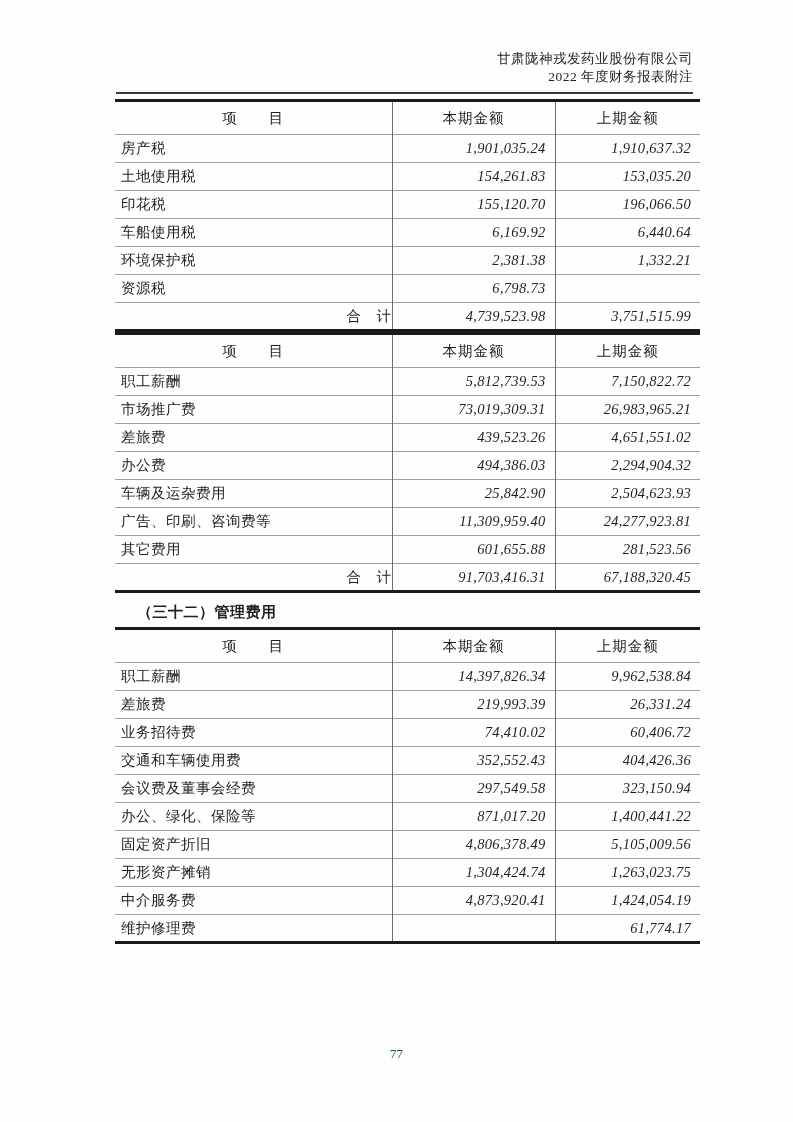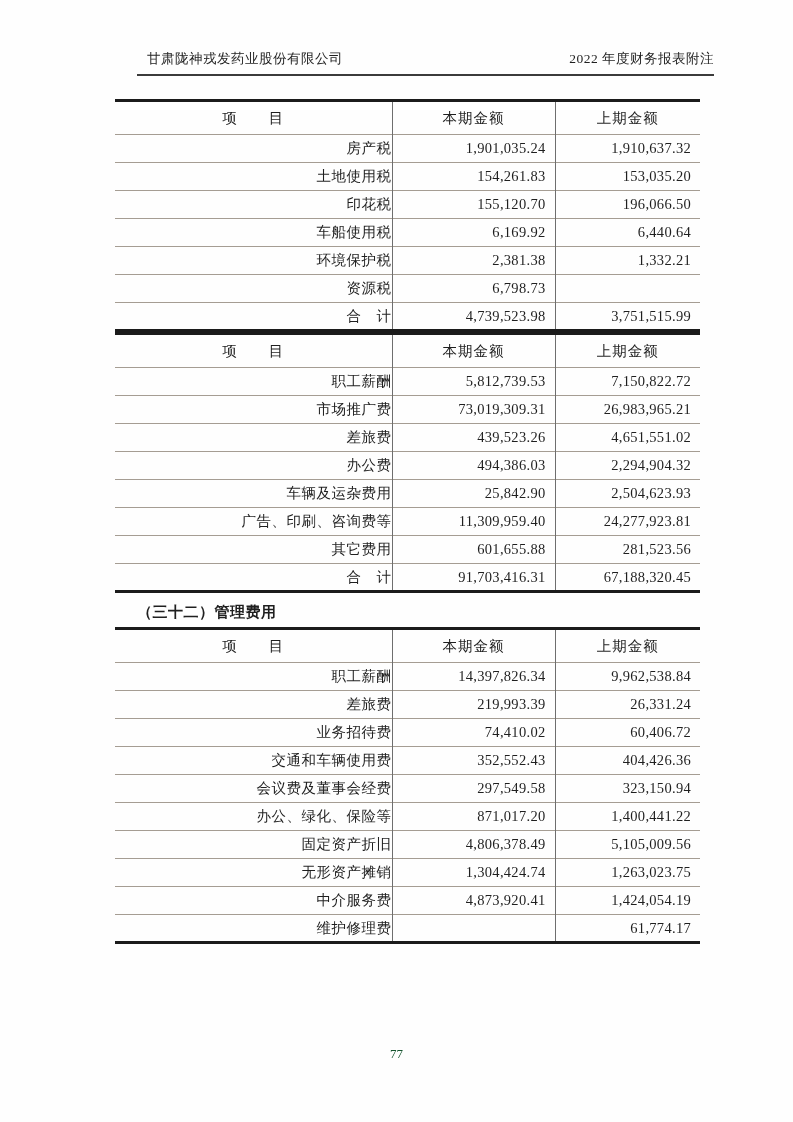--- a/index.html
+++ b/index.html
@@ -6,29 +6,30 @@
   html, body { width: 793px; height: 1122px; }
   body {
     position: relative;
     background: #fefefe;
     font-family: "Liberation Serif", "DejaVu Serif", serif;
     color: #1f1f1f;
     overflow: hidden;
   }
   .doc-header {
     position: absolute;
-    left: 137px; top: 50px;
+    left: 116px; top: 50px;
     width: 577px;
     display: flex;
     justify-content: space-between;
     align-items: flex-end;
     padding-bottom: 6px;
     border-bottom: 2px solid #3b3b3b;
     font-size: 13.5px;
     letter-spacing: 0.5px;
+    flex-direction: column;
   }
   .doc-header .company { padding-left: 10px; }
   .content {
     position: absolute;
     left: 115px; top: 99px;
     width: 585px;
   }
   table {
     border-collapse: collapse;
     table-layout: fixed;
@@ -47,22 +48,23 @@
     letter-spacing: 1px;
   }
   td { height: 28px; }
   tr + tr td, tr + tr th { border-top: 1px solid #a59d93; }
   td.num, th.num-h { border-left: 1px solid #6e6e6e; }
   td.num {
     text-align: right;
     padding-right: 9px;
     letter-spacing: 0.3px;
     font-variant-numeric: tabular-nums;
-  }
-  td.label { text-align: right; padding-left: 6px; letter-spacing: 0.5px; }
+    font-style: italic;
+  }
+  td.label { text-align: left; padding-left: 6px; letter-spacing: 0.5px; }
   td.label.total { text-align: right; padding-left: 0; }
   .section-heading {
     margin: 8px 0 4px 22px;
     line-height: 22px;
     font-size: 15px;
     font-weight: bold;
     letter-spacing: 0.5px;
   }
   .page-number {
     position: absolute;

